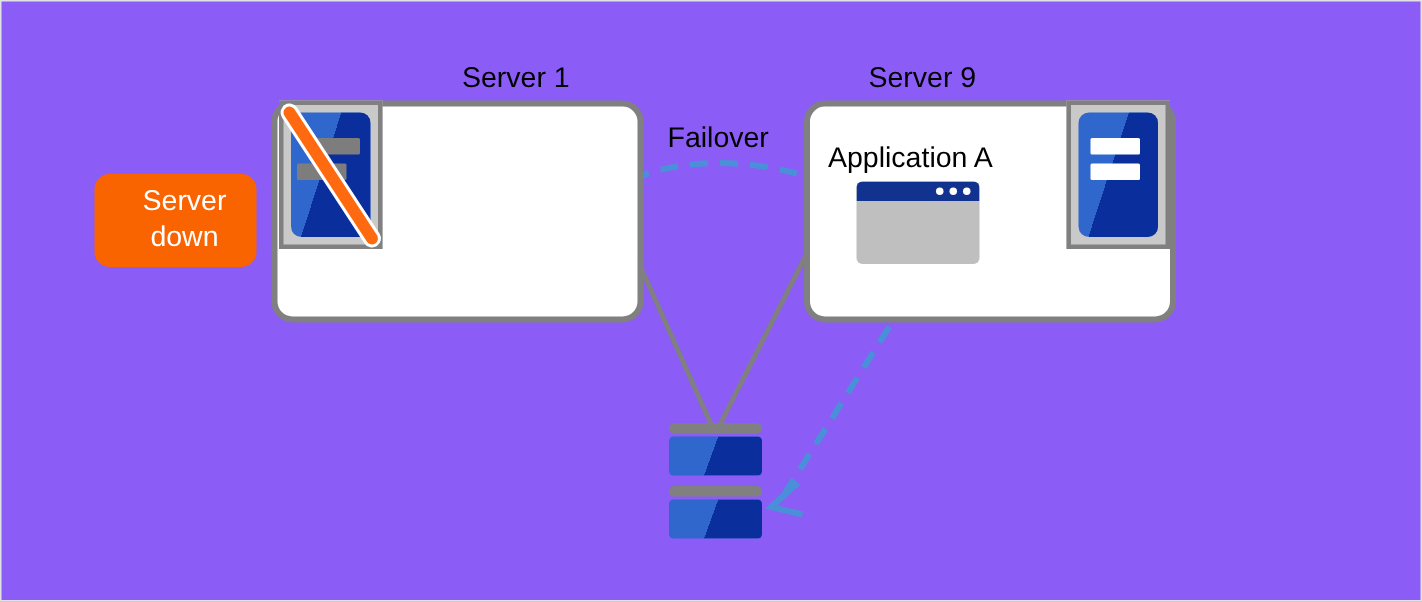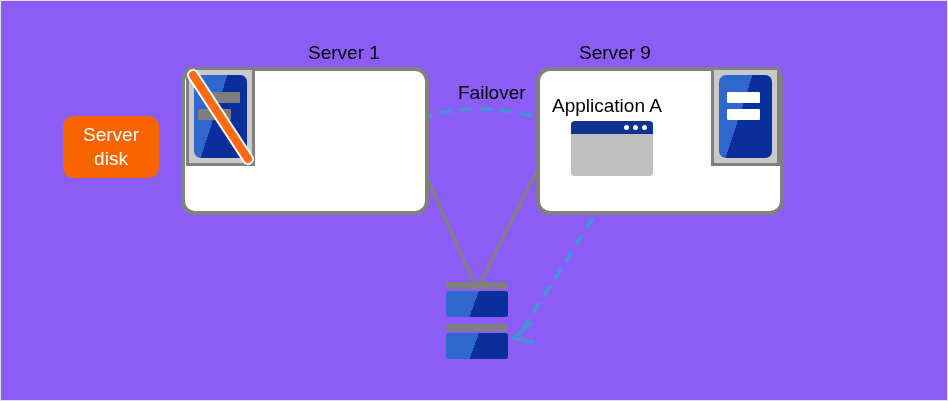--- a/index.html
+++ b/index.html
@@ -93,20 +93,21 @@
     background: #f96400;
     border-radius: 10px;
     color: #ffffff;
     font-size: 19px;
     display: flex;
     flex-direction: column;
     align-items: center;
     justify-content: center;
     line-height: 1.28;
     text-align: center;
+    padding-left: 12px;
   }
 
   
   #app-window {
     position: absolute;
     left: 570px;
     top: 120px;
     width: 82px;
     height: 55px;
     background: #bfbfbf;
@@ -156,21 +157,21 @@
     position: absolute;
     inset: 0;
     background: linear-gradient(110deg, rgba(0,0,0,0) 46%, #0a2f9c 46%);
   }
   #disk-u1 { top: 0; }
   #disk-u2 { top: 42px; }
 
   
   #label-server1 { left: 307px; top: 42px; }
   #label-server2 { left: 578px; top: 42px; }
-  #label-failover { left: 444px; top: 82px; margin-left: 13px; }
+  #label-failover { left: 444px; top: 82px; }
   #label-application { left: 551px; top: 95px; }
   #label-shareddisk { left: 421px; top: 368px; }
 </style>
 </head>
 <body>
 
 <div id="canvas">
 
   <svg class="svg-layer" viewBox="0 0 948 401">
 
@@ -194,21 +195,21 @@
   </div>
   <svg class="svg-layer" viewBox="0 0 948 401">
     <line x1="192" y1="74" x2="247" y2="158" stroke="#ffffff" stroke-width="12" stroke-linecap="round"></line>
     <line x1="192" y1="74" x2="247" y2="158" stroke="#ff6a10" stroke-width="8" stroke-linecap="round"></line>
   </svg>
 
   <div class="lbl" id="label-server1">Server 1</div>
 
   <div id="status-badge">
     <span>Server</span>
-    <span>disk</span>
+    <span>down</span>
   </div>
 
   <div class="server-box" id="server2-box"></div>
   <div class="server-icon" id="server2-icon">
     <div class="icon-body">
       <div class="shade"></div>
       <div class="icon-bar bar-live bar-top"></div>
       <div class="icon-bar bar-live bar-bot"></div>
     </div>
   </div>

